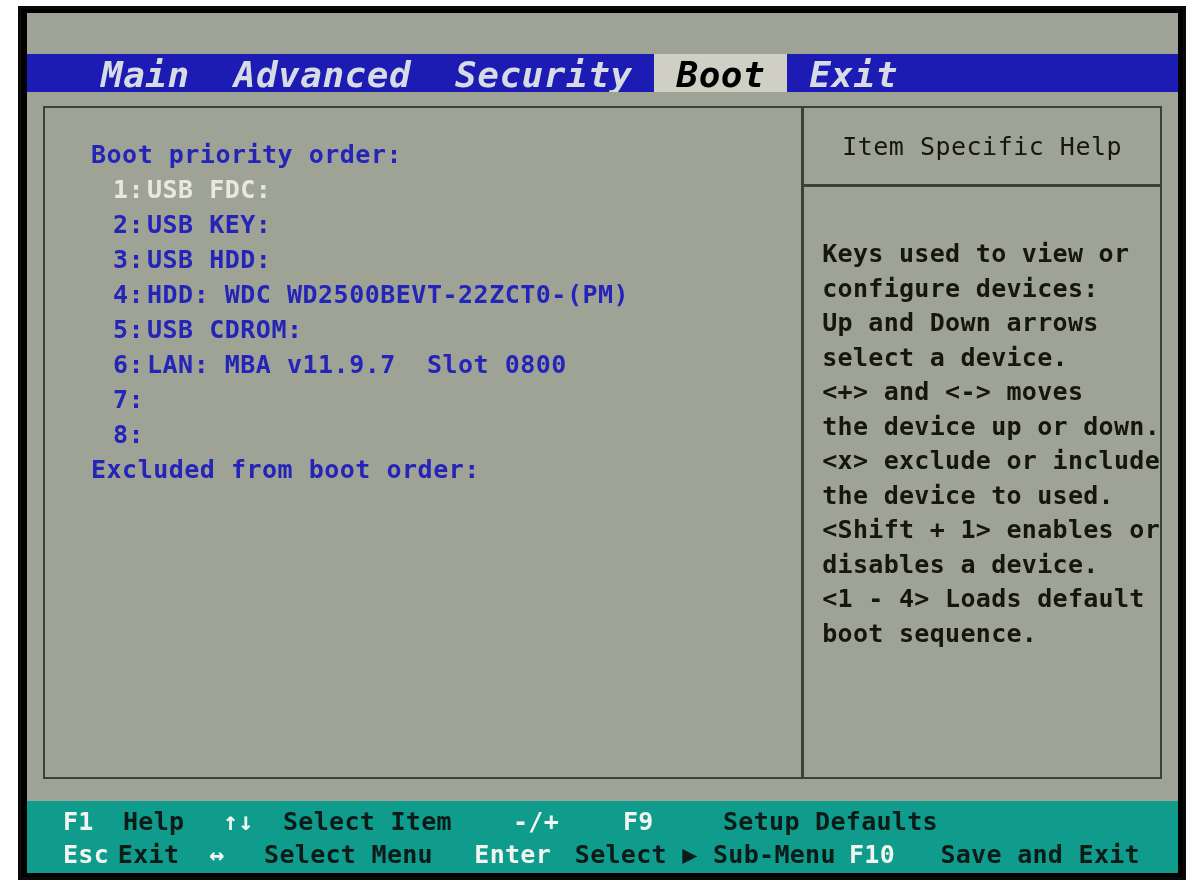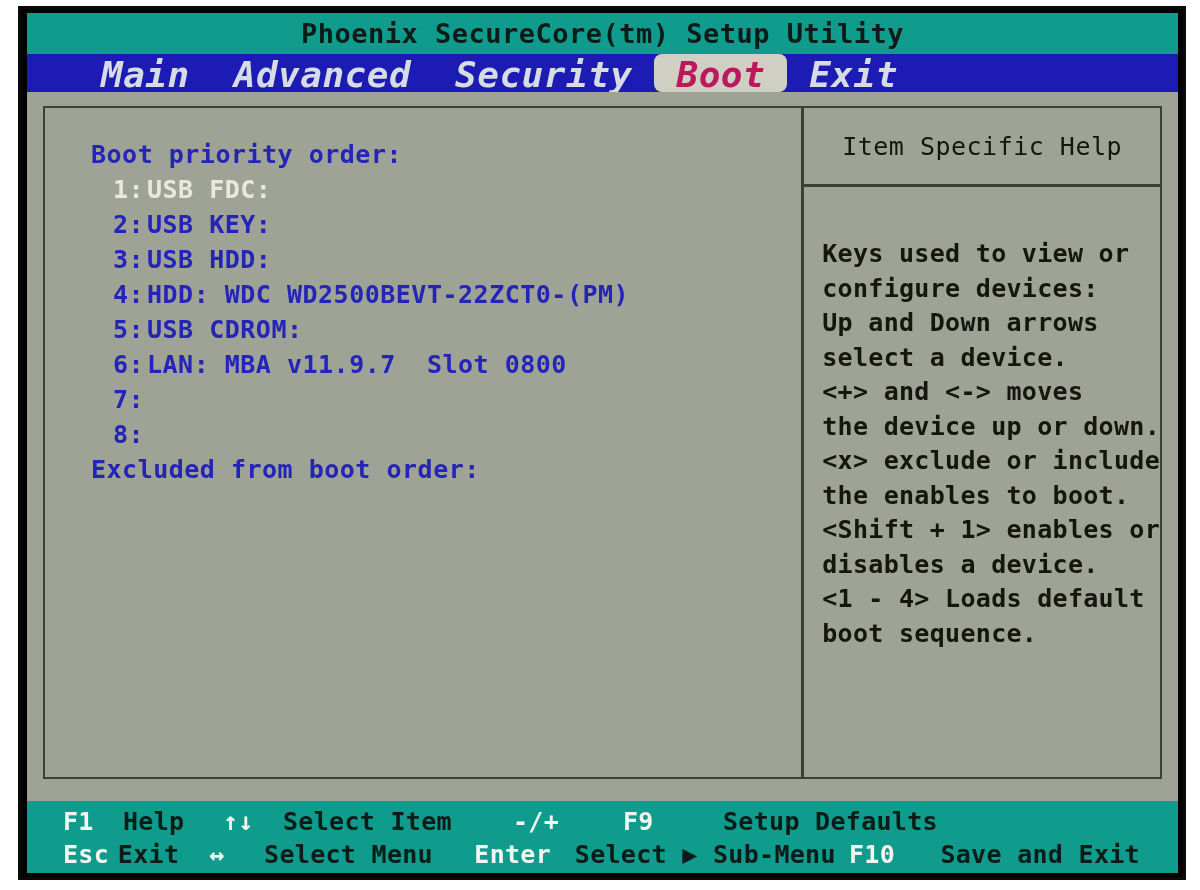--- a/index.html
+++ b/index.html
@@ -73,22 +73,21 @@
     font-size: 36px;
     font-weight: bold;
     color: #d7dbe4;
     padding: 0 22px;
     white-space: pre;
     letter-spacing: 0.5px;
     font-style: italic;
   }
   .menu-tab.active {
     background: #cfcfc4;
-    color: #be185d;
-    border-radius: 8px;
+    color: #000000;
   }
   #menu-spacer-right {
     flex: 1;
   }
 
   
   #body-area {
     position: absolute;
     left: 0;
     top: 79px;
@@ -214,23 +213,20 @@
   .col-d3 { width: 300px; }
   .col-k4 { width: 100px; }
   .col-d4 { width: 260px; }
 </style>
 </head>
 <body>
 
 <div id="screen">
   <div id="screen-inner">
 
-    <div id="title-bar">
-      <span>Phoenix SecureCore(tm) Setup Utility</span>
-    </div>
 
     <div id="menu-bar">
       <div class="menu-tab">
         <span>Main</span>
       </div>
       <div class="menu-tab">
         <span>Advanced</span>
       </div>
       <div class="menu-tab">
         <span>Security</span>
@@ -291,21 +287,21 @@
             <span>Item Specific Help</span>
           </div>
           <div id="help-body">
             <div class="help-line">Keys used to view or</div>
             <div class="help-line">configure devices:</div>
             <div class="help-line">Up and Down arrows</div>
             <div class="help-line">select a device.</div>
             <div class="help-line">&lt;+&gt; and &lt;-&gt; moves</div>
             <div class="help-line">the device up or down.</div>
             <div class="help-line">&lt;x&gt; exclude or include</div>
-            <div class="help-line">the enables to boot.</div>
+            <div class="help-line">the device to used.</div>
             <div class="help-line">&lt;Shift + 1&gt; enables or</div>
             <div class="help-line">disables a device.</div>
             <div class="help-line">&lt;1 - 4&gt; Loads default</div>
             <div class="help-line">boot sequence.</div>
           </div>
         </div>
 
       </div>
     </div>
 

